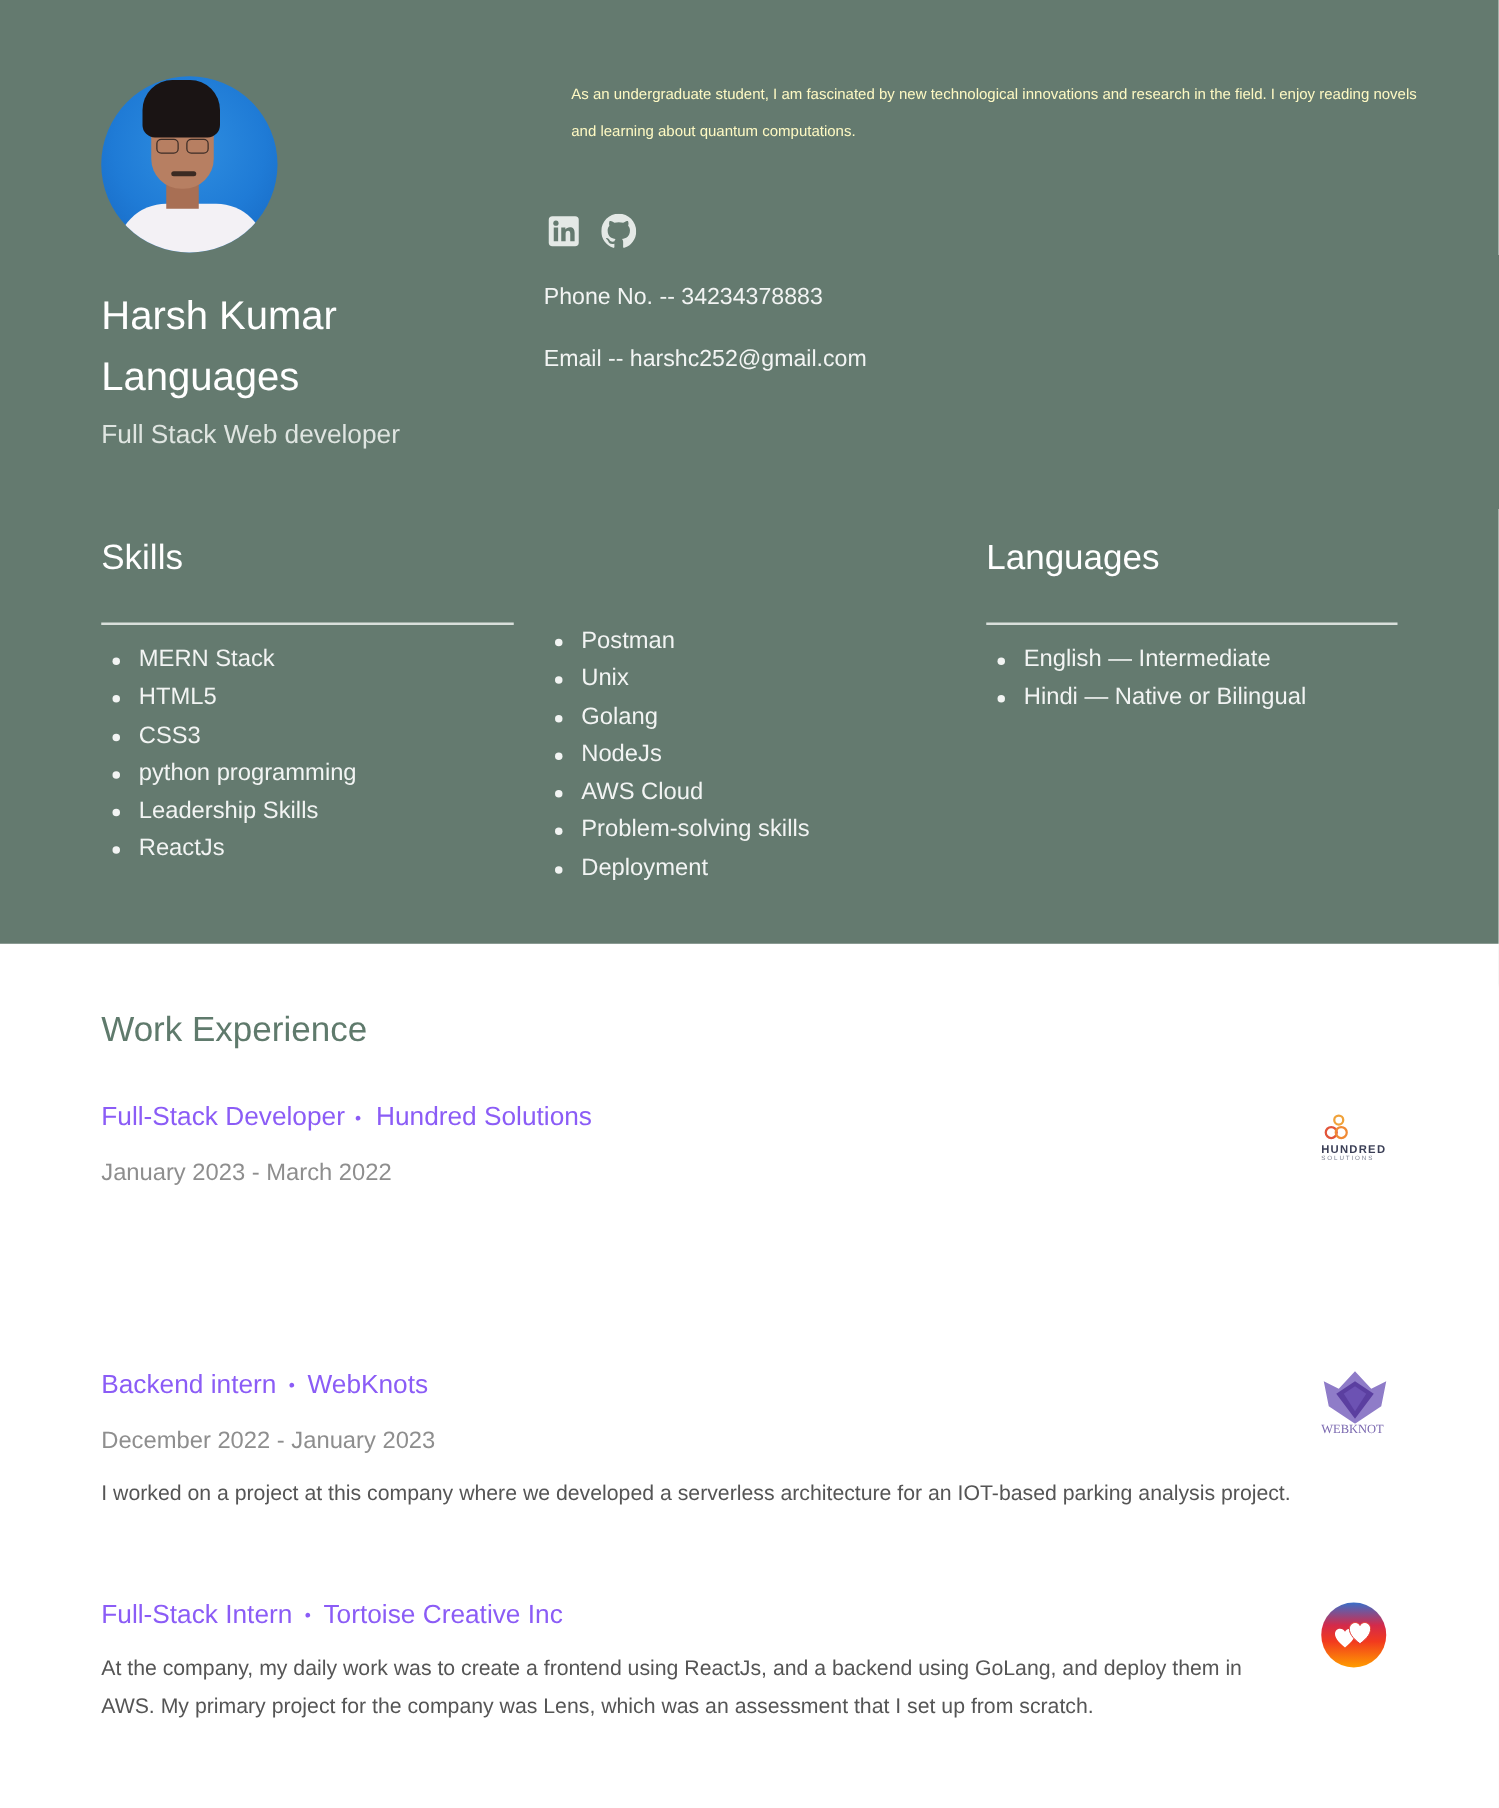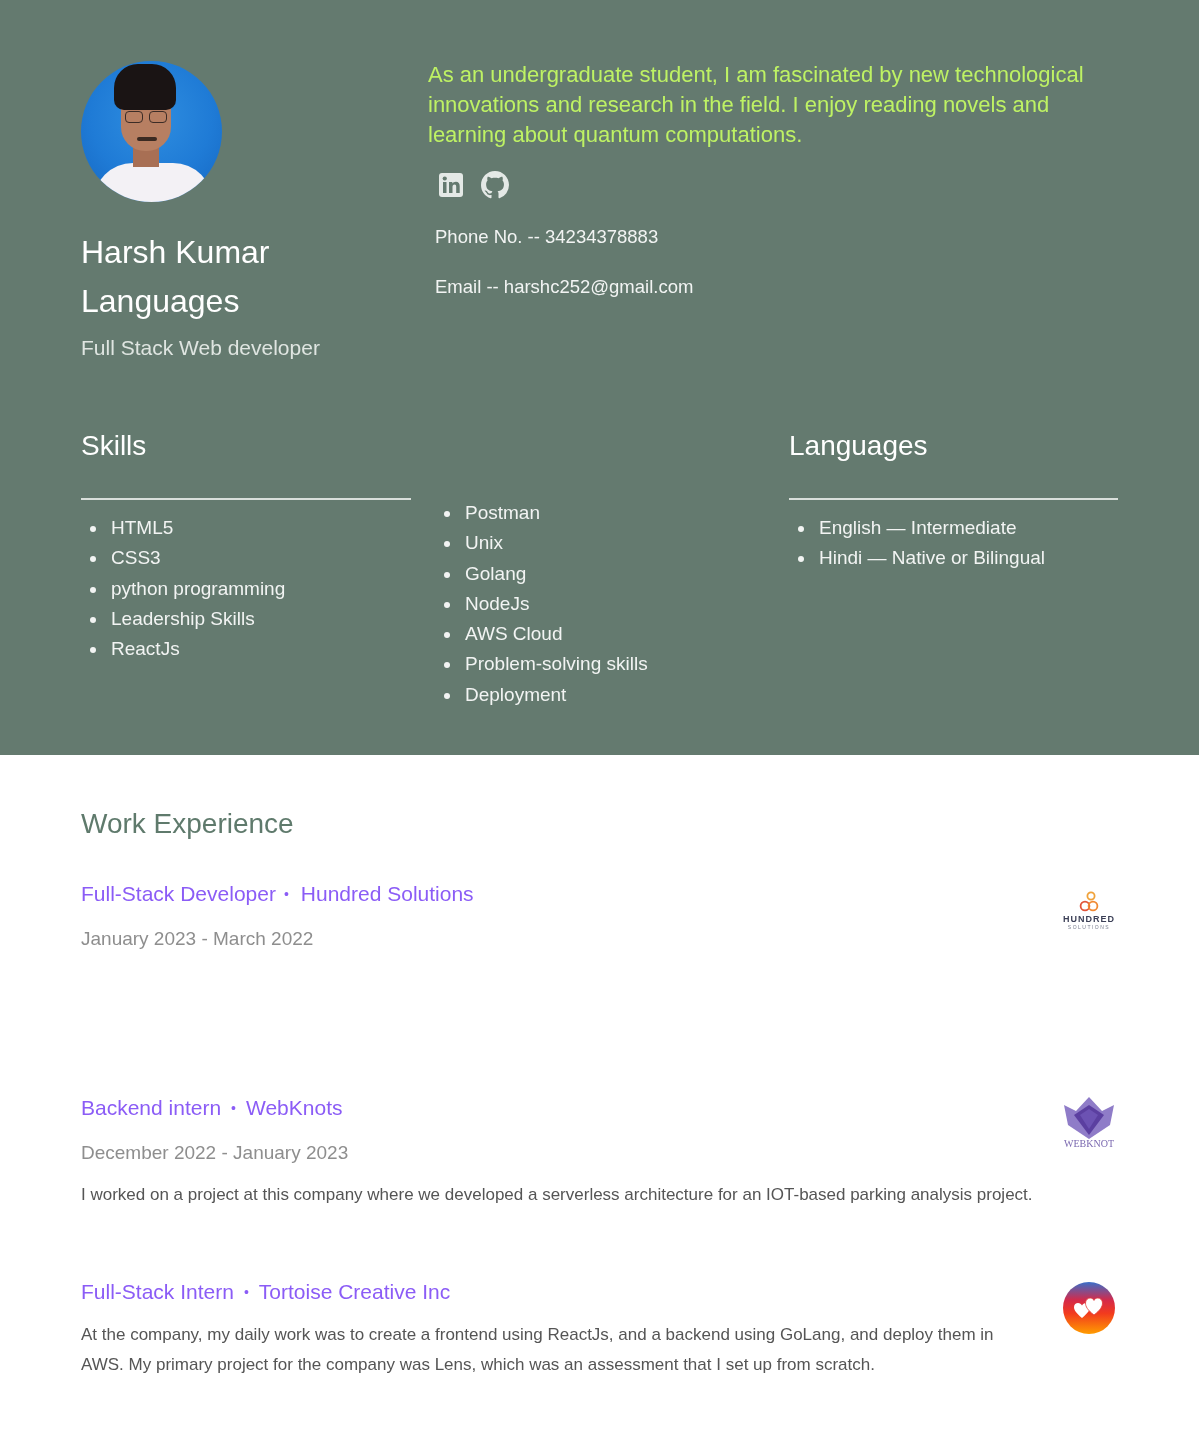--- a/index.html
+++ b/index.html
@@ -15,40 +15,40 @@
   .avatar .glasses { position: absolute; left: 44px; top: 50px; width: 44px; height: 14px; }
   .avatar .glasses span { position: absolute; top: 0; width: 18px; height: 12px; border: 1.5px solid #3c2c26; border-radius: 4px; }
   .avatar .glasses span:first-child { left: 0; } .avatar .glasses span:last-child { left: 24px; }
   .avatar .mustache { position: absolute; left: 56px; top: 76px; width: 20px; height: 4px; background: #3b2a22; border-radius: 2px; }
   .avatar .neck { position: absolute; left: 52px; top: 84px; width: 26px; height: 22px; background: #a86f54; }
   .avatar .shirt { position: absolute; left: 12px; top: 102px; width: 120px; height: 60px; background: #f3f1f5; border-radius: 40px 40px 0 0; }
 
   .name { position: absolute; left: 81px; top: 228px; width: 320px; font-size: 32px; line-height: 49px; font-weight: 500; color: #ffffff; }
   .role { position: absolute; left: 81px; top: 336px; font-size: 21px; color: #dfe5e1; }
 
-  .about { position: absolute; left: 428px; top: 60px; width: 680px; font-size: 22px; line-height: 30px; color: #bef264; }
+  .about { position: absolute; left: 457px; top: 60px; width: 680px; font-size: 12px; line-height: 30px; color: #fef9c3; }
   .socials { position: absolute; left: 437px; top: 170px; display: flex; gap: 16px; }
   .socials .ico { width: 28px; height: 30px; display: flex; align-items: center; justify-content: center; cursor: pointer; }
   .phone { position: absolute; left: 435px; top: 226px; font-size: 18.5px; color: #f2f4f3; }
   .email { position: absolute; left: 435px; top: 276px; font-size: 18.5px; color: #f2f4f3; }
 
   .sec-title { position: absolute; font-size: 28px; font-weight: 500; color: #ffffff; }
   .rule { position: absolute; height: 2px; background: #d9dfdb; }
   ul.list { position: absolute; list-style: none; }
   ul.list li { position: relative; padding-left: 30px; font-size: 19px; line-height: 30.3px; color: #f2f4f3; }
   ul.list li::before { content: ""; position: absolute; left: 9px; top: 13px; width: 6px; height: 6px; border-radius: 50%; background: #f2f4f3; }
 
   .work { position: absolute; left: 0; top: 774px; width: 1199px; height: 691px; background: #ffffff; border-radius: 17px; }
   .work-title { position: absolute; left: 81px; top: 34px; font-size: 28px; font-weight: 500; color: #5f7a6c; }
   .job { position: absolute; left: 81px; width: 1040px; }
   .job-head { font-size: 21px; font-weight: 500; color: #8b5cf6; display: flex; align-items: center; }
   .job-head .dot { margin: 0 10px; font-size: 14px; }
   .job-date { margin-top: 22px; font-size: 19px; font-weight: 500; color: #8e8e8e; }
   .job-desc { margin-top: 16px; width: 955px; font-size: 17px; line-height: 30.3px; color: #555555; }
-  .logo { position: absolute; right: 0; top: 0; width: 64px; height: 64px; display: flex; align-items: center; justify-content: center; flex-direction: column; }
+  .logo { position: absolute; right: 0; top: 0; width: 64px; height: 64px; display: flex; align-items: flex-start; justify-content: center; flex-direction: column; }
 
   .logo-hundred .mark { width: 24px; height: 22px; position: relative; }
   .logo-hundred .txt1 { font-size: 9px; font-weight: 700; letter-spacing: 1px; color: #3b3f56; line-height: 10px; margin-top: 1px; }
   .logo-hundred .txt2 { font-size: 5px; letter-spacing: 1.5px; color: #7a7f90; line-height: 6px; }
 
   .logo-webknots .txt1 { font-family: "Liberation Serif", serif; font-size: 10px; color: #7b69b0; line-height: 10px; }
   .logo-tortoise .circ { width: 52px; height: 52px; border-radius: 50%; background: linear-gradient(180deg, #3a6fc9 0%, #d42a4a 35%, #f23a1e 60%, #ff9d00 100%); display: flex; align-items: center; justify-content: center; }
   .logo-next { position: absolute; right: 0; top: 686px; width: 64px; height: 10px; background: #1f1a23; border-radius: 6px 6px 0 0; }
 </style>
 </head>
@@ -88,20 +88,21 @@
     </a>
   </div>
 
   <div class="phone">Phone No. -- 34234378883</div>
   <div class="email">Email -- harshc252@gmail.com</div>
 
   <h2 class="sec-title" style="left:81px; top:430px;">Skills</h2>
   <div class="rule" style="left:81px; top:498px; width:330px;"></div>
 
   <ul class="list" style="left:81px; top:513px; width:320px;">
+    <li>MERN Stack</li>
     <li>HTML5</li>
     <li>CSS3</li>
     <li>python programming</li>
     <li>Leadership Skills</li>
     <li>ReactJs</li>
   </ul>
 
   <ul class="list" style="left:435px; top:498px; width:320px;">
     <li>Postman</li>
     <li>Unix</li>

